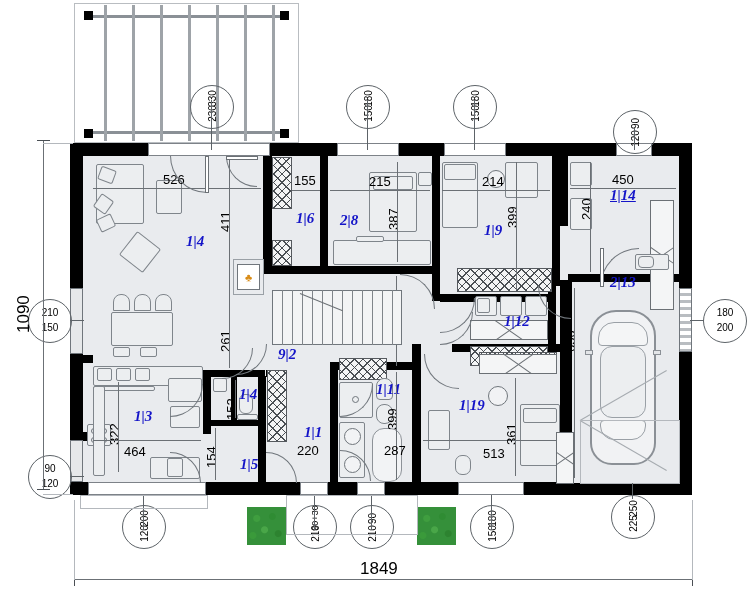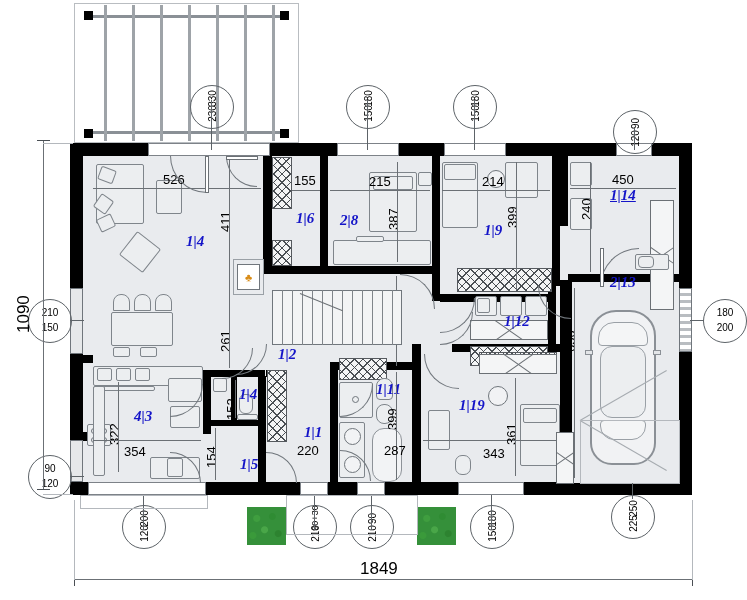--- a/index.html
+++ b/index.html
@@ -172,24 +172,24 @@
   <div class="abs furn" style="left:135px;top:368px;width:15px;height:13px;"></div>
   <div class="abs furn" style="left:93px;top:386px;width:62px;height:5px;"></div>
   <div class="abs furn" style="left:87px;top:424px;width:24px;height:22px;"></div>
   <div class="abs" style="left:91px;top:428px;width:6px;height:6px;border:1px solid #70767c;border-radius:50%;"></div>
   <div class="abs" style="left:101px;top:428px;width:6px;height:6px;border:1px solid #70767c;border-radius:50%;"></div>
   <div class="abs" style="left:91px;top:437px;width:6px;height:6px;border:1px solid #70767c;border-radius:50%;"></div>
   <div class="abs" style="left:101px;top:437px;width:6px;height:6px;border:1px solid #70767c;border-radius:50%;"></div>
   <div class="abs furn" style="left:150px;top:457px;width:50px;height:22px;"></div>
   <div class="abs furn" style="left:167px;top:458px;width:16px;height:19px;"></div>
   <div class="abs furn" style="left:93px;top:386px;width:12px;height:90px;"></div>
-  <div class="rlabel abs" style="left:134px;top:408px;">4|3</div>
+  <div class="rlabel abs" style="left:134px;top:408px;">1|3</div>
   <div class="dimV abs" style="left:107px;top:445px;">322</div>
   <div class="abs line" style="left:118px;top:382px;width:1px;height:90px;"></div>
-  <div class="dim abs" style="left:124px;top:444px;">354</div>
+  <div class="dim abs" style="left:124px;top:444px;">464</div>
   <div class="abs line" style="left:93px;top:440px;width:108px;height:1px;"></div>
 
   <div class="abs" style="left:211px;top:377px;width:47px;height:43px;"></div>
   <div class="abs furn" style="left:213px;top:378px;width:14px;height:14px;"></div>
   <div class="abs furn" style="left:239px;top:394px;width:14px;height:20px;border-radius:6px;"></div>
   <div class="abs furn" style="left:237px;top:414px;width:21px;height:6px;"></div>
   <div class="rlabel abs" style="left:239px;top:386px;">1|4</div>
   <div class="dimV abs" style="left:224px;top:420px;">152</div>
   <div class="abs line" style="left:235px;top:380px;width:1px;height:38px;"></div>
 
@@ -199,21 +199,21 @@
   <div class="abs line" style="left:215px;top:428px;width:1px;height:52px;"></div>
 
   <div class="abs furn" style="left:168px;top:378px;width:34px;height:24px;"></div>
   <div class="abs furn" style="left:170px;top:406px;width:30px;height:22px;"></div>
 
   <div class="abs" style="left:266px;top:377px;width:64px;height:105px;"></div>
   <div class="abs hatch" style="left:267px;top:370px;width:20px;height:72px;"></div>
   <div class="rlabel abs" style="left:304px;top:424px;">1|1</div>
   <div class="dim abs" style="left:297px;top:443px;">220</div>
 
-  <div class="rlabel abs" style="left:278px;top:346px;">1|2</div>
+  <div class="rlabel abs" style="left:278px;top:346px;">9|2</div>
   <div class="dimV abs" style="left:385px;top:330px;">180</div>
   <div class="abs line" style="left:396px;top:276px;width:1px;height:90px;"></div>
 
   <div class="abs stairbg" style="left:272px;top:290px;width:130px;height:55px;"></div>
   <div class="abs" style="left:282px;top:290px;width:1px;height:55px;background:#80858a;"></div>
   <div class="abs" style="left:292px;top:290px;width:1px;height:55px;background:#80858a;"></div>
   <div class="abs" style="left:302px;top:290px;width:1px;height:55px;background:#80858a;"></div>
   <div class="abs" style="left:312px;top:290px;width:1px;height:55px;background:#80858a;"></div>
   <div class="abs" style="left:322px;top:290px;width:1px;height:55px;background:#80858a;"></div>
   <div class="abs" style="left:332px;top:290px;width:1px;height:55px;background:#80858a;"></div>
@@ -282,21 +282,21 @@
 
   <div class="abs" style="left:421px;top:352px;width:139px;height:130px;"></div>
   <div class="abs hatch" style="left:479px;top:352px;width:78px;height:22px;"></div>
   <div class="abs xbox" style="left:479px;top:334px;width:78px;height:20px;"></div>
   <div class="abs furn" style="left:520px;top:404px;width:40px;height:62px;"></div>
   <div class="abs furn" style="left:523px;top:408px;width:34px;height:15px;"></div>
   <div class="abs furn" style="left:428px;top:410px;width:22px;height:40px;"></div>
   <div class="abs" style="left:488px;top:386px;width:20px;height:20px;border:1px solid #70767c;border-radius:50%;background:#f1f2f4;"></div>
   <div class="abs furn" style="left:455px;top:455px;width:16px;height:20px;border-radius:7px;"></div>
   <div class="rlabel abs" style="left:459px;top:397px;">1|19</div>
-  <div class="dim abs" style="left:483px;top:446px;">343</div>
+  <div class="dim abs" style="left:483px;top:446px;">513</div>
   <div class="abs line" style="left:423px;top:440px;width:136px;height:1px;"></div>
   <div class="dimV abs" style="left:504px;top:445px;">361</div>
   <div class="abs line" style="left:515px;top:378px;width:1px;height:98px;"></div>
 
   <div class="abs" style="left:568px;top:160px;width:111px;height:114px;"></div>
   <div class="abs xbox" style="left:650px;top:160px;width:24px;height:110px;"></div>
   <div class="abs furn" style="left:570px;top:162px;width:22px;height:24px;"></div>
   <div class="abs furn" style="left:570px;top:198px;width:22px;height:32px;"></div>
   <div class="rlabel abs" style="left:610px;top:187px;text-decoration:underline;">1|14</div>
   <div class="dim abs" style="left:612px;top:172px;">450</div>

